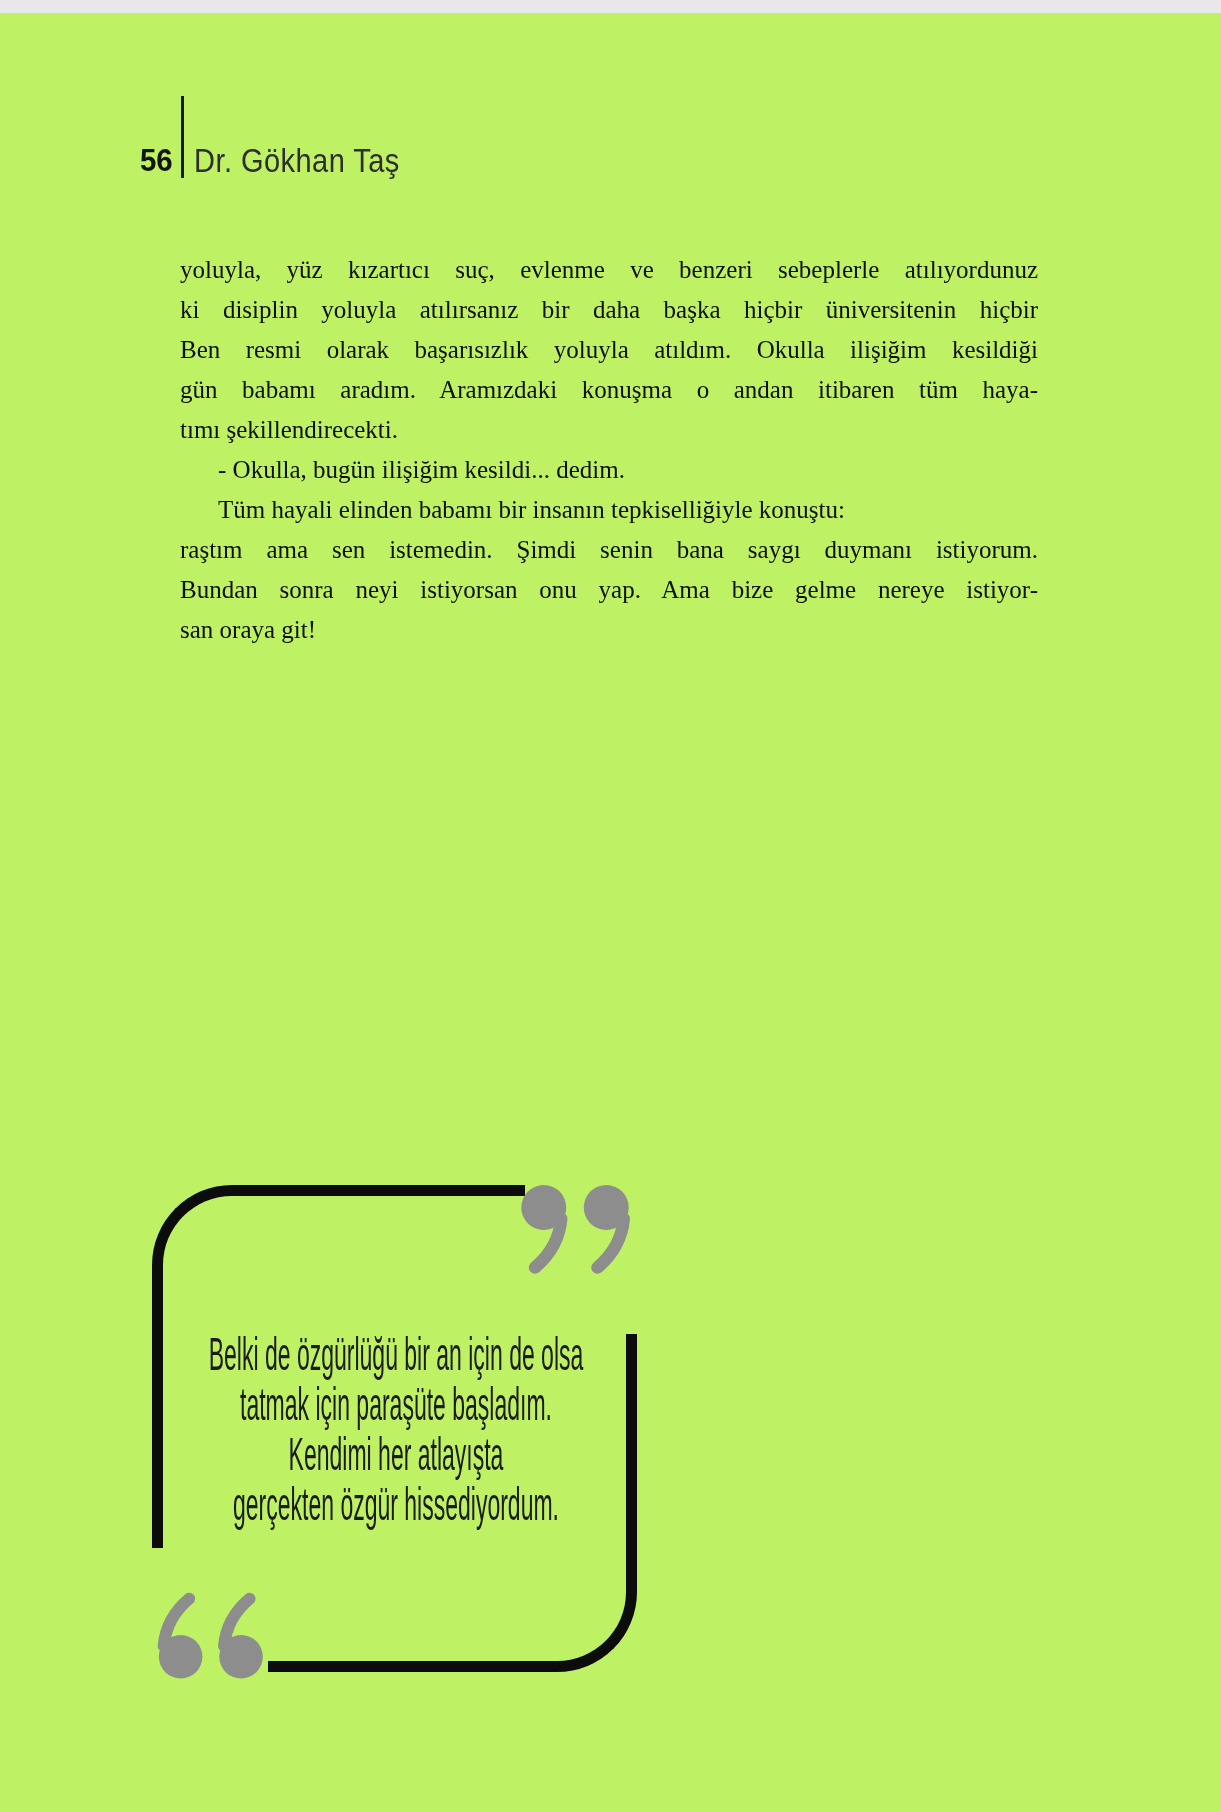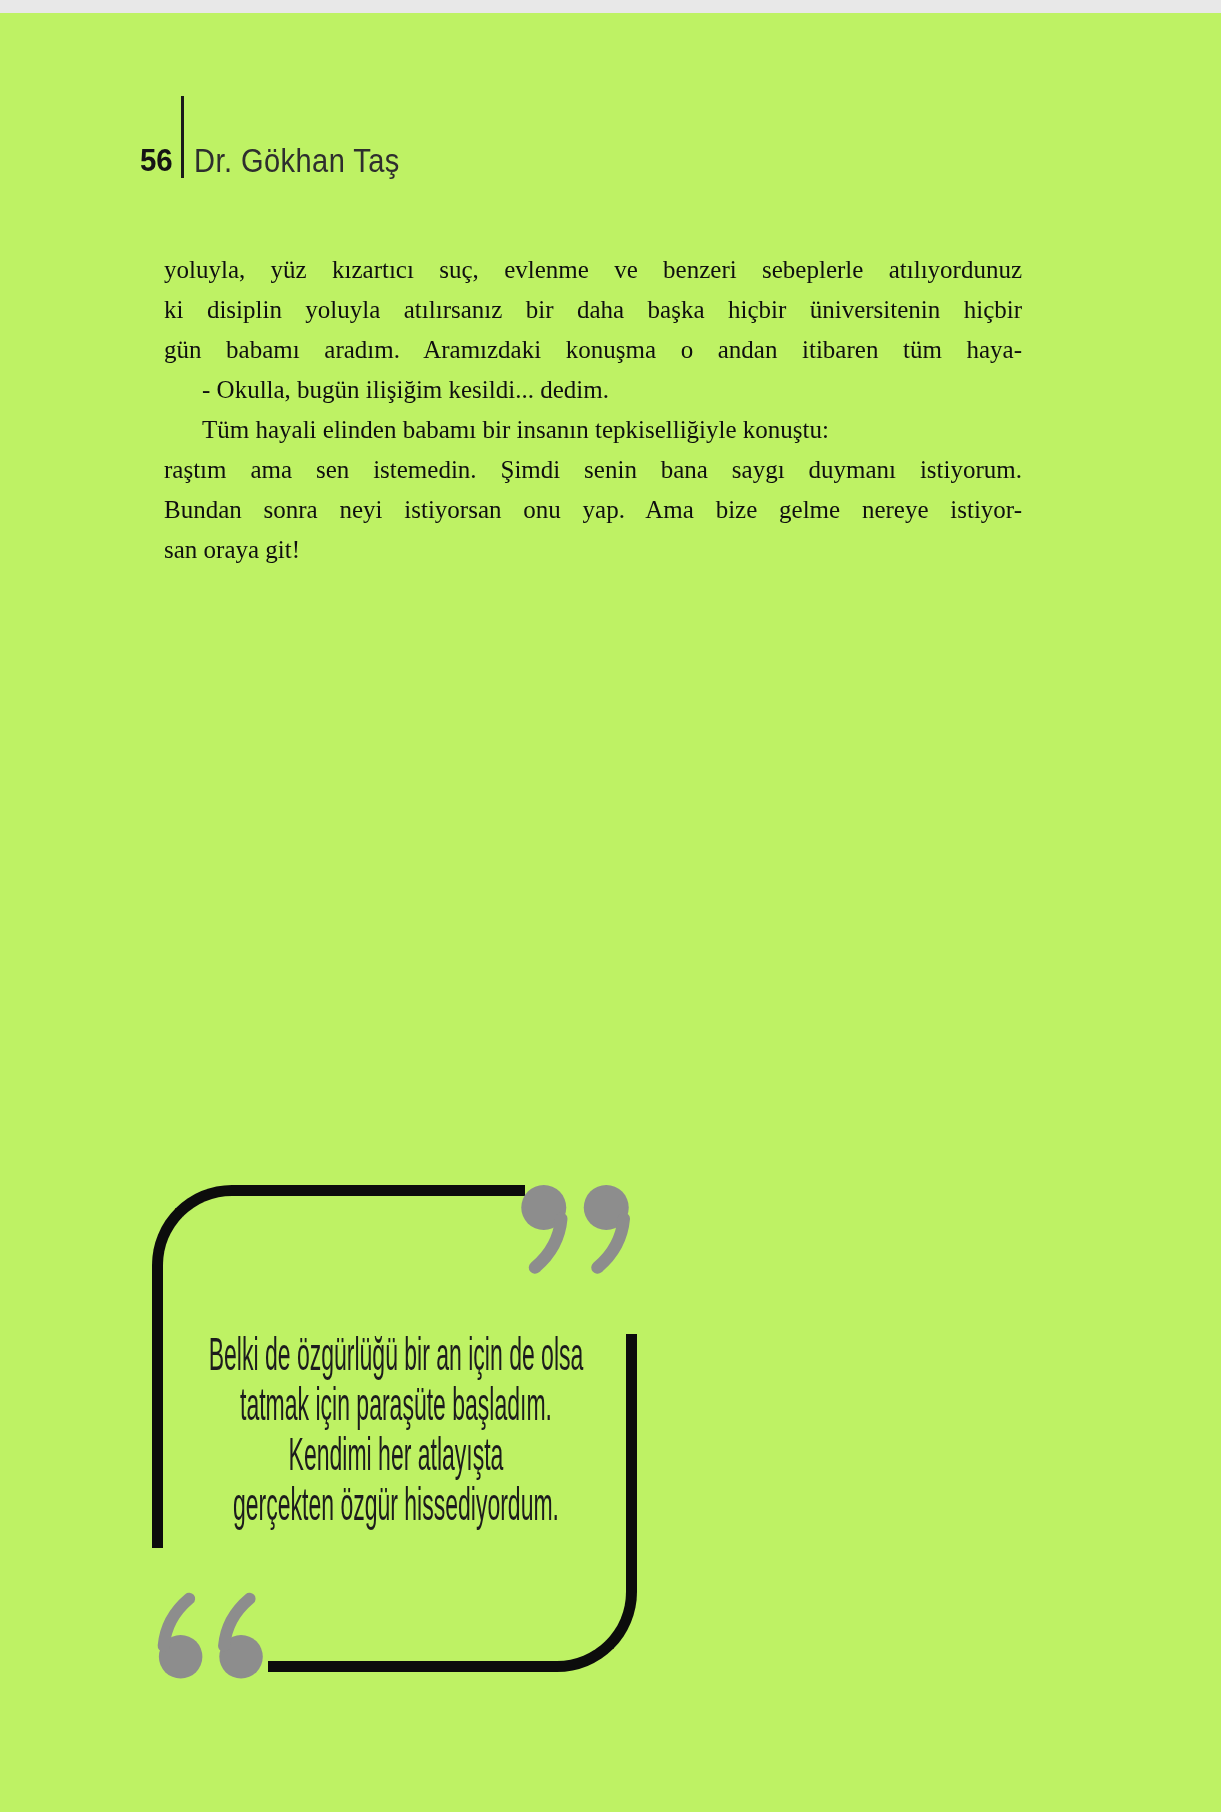--- a/index.html
+++ b/index.html
@@ -28,21 +28,21 @@
     position:absolute;left:194px;top:131px;
     font-family:"Liberation Sans","DejaVu Sans",sans-serif;
     font-weight:400;font-size:33px;line-height:33px;color:#2e2e2e;
     letter-spacing:.5px;
     transform:scaleX(.88);transform-origin:left top;
     white-space:nowrap;
   }
 
   
   .body-text{
-    position:absolute;left:164px;top:237px;width:858px;
+    position:absolute;left:180px;top:237px;width:858px;
     font-size:25px;line-height:40px;color:#0f0f0f;
   }
   .bl{height:40px;white-space:normal;}
   .bl.j{text-align:justify;text-align-last:justify;}
   .bl.ind{padding-left:38px;}
   .bl.ind.j{width:820px;}
 
   
   .quote-frame-tl{
     position:absolute;left:152px;top:1172px;
@@ -85,21 +85,23 @@
 
   <div>
     <div class="page-number">56</div>
     <div class="header-divider"></div>
     <div class="author-name">Dr. Gökhan Taş</div>
   </div>
 
   <div class="body-text">
     <div class="bl j">yoluyla, yüz kızartıcı suç, evlenme ve benzeri sebeplerle atılıyordunuz</div>
     <div class="bl j">ki disiplin yoluyla atılırsanız bir daha başka hiçbir üniversitenin hiçbir</div>
+    <div class="bl j">Ben resmi olarak başarısızlık yoluyla atıldım. Okulla ilişiğim kesildiği</div>
     <div class="bl j">gün babamı aradım. Aramızdaki konuşma o andan itibaren tüm haya-</div>
+    <div class="bl">tımı şekillendirecekti.</div>
     <div class="bl ind">- Okulla, bugün ilişiğim kesildi... dedim.</div>
     <div class="bl ind">Tüm hayali elinden babamı bir insanın tepkiselliğiyle konuştu:</div>
     <div class="bl j">raştım ama sen istemedin. Şimdi senin bana saygı duymanı istiyorum.</div>
     <div class="bl j">Bundan sonra neyi istiyorsan onu yap. Ama bize gelme nereye istiyor-</div>
     <div class="bl">san oraya git!</div>
   </div>
 
   <div>
     <div class="quote-frame-tl"></div>
     <div class="quote-frame-br"></div>

